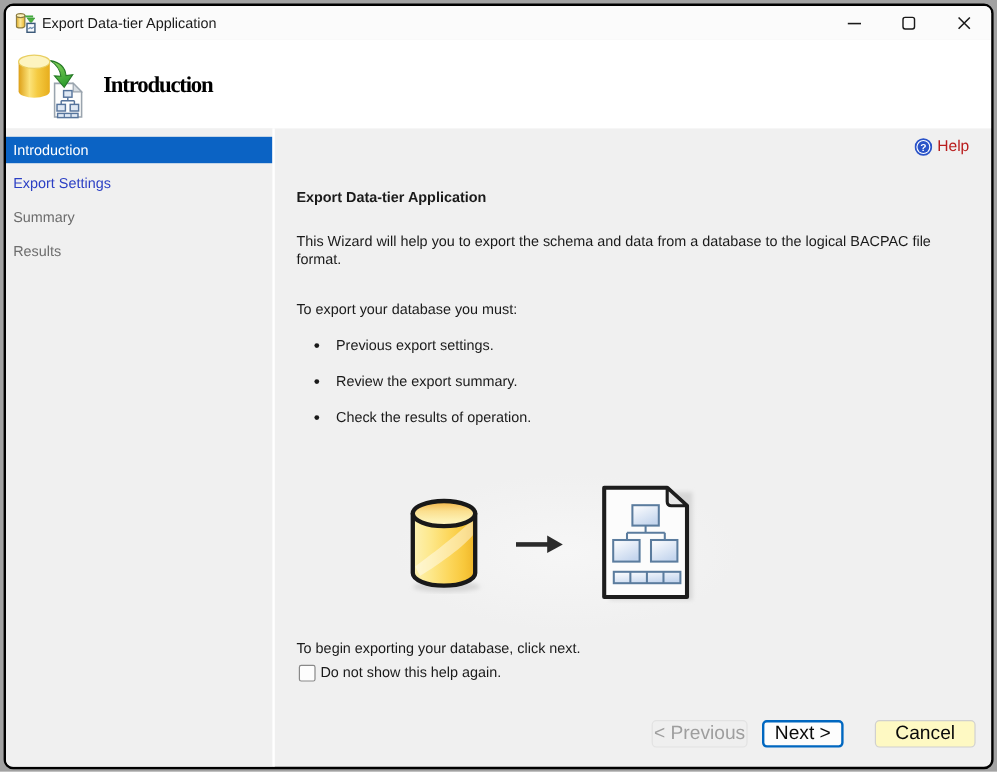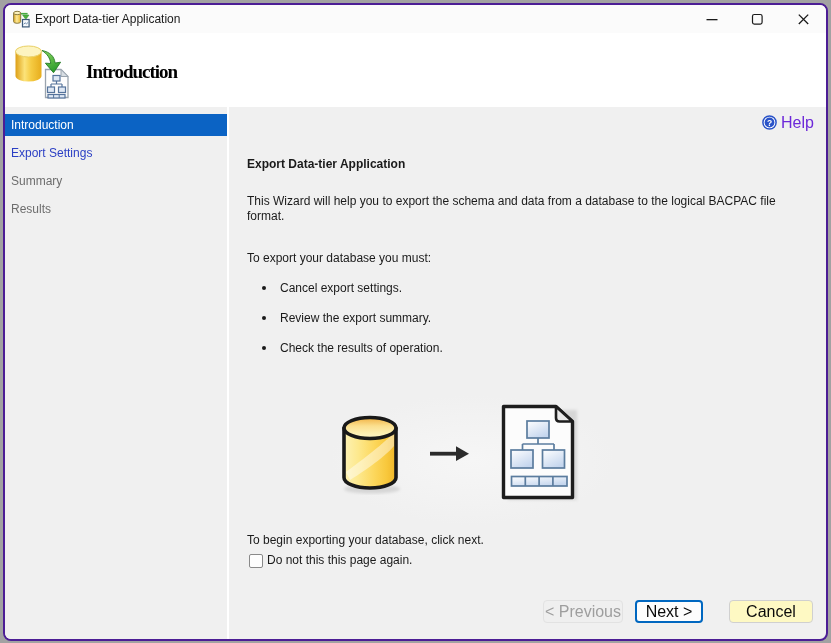--- a/index.html
+++ b/index.html
@@ -1,19 +1,19 @@
 <!DOCTYPE html>
 <html><head>
 <meta charset="utf-8">
 <style>
   html,body{margin:0;padding:0;}
   body{width:831px;height:643px;background:#a2a2a2;position:relative;overflow:hidden;
        font-family:"Liberation Sans",sans-serif;}
   .win{position:absolute;left:3px;top:3px;width:825px;height:638px;background:#f0f0f0;
-       border:2px solid #4c1d95;border-radius:8px;box-sizing:border-box;overflow:hidden;}
+       border:2px solid #000000;border-radius:8px;box-sizing:border-box;overflow:hidden;}
   .abs{position:absolute;}
   .titlebar{left:0;top:0;width:100%;height:28px;background:#fbfbfb;}
   .title-text{left:30px;top:0;height:28px;line-height:28px;font-size:12px;color:#1b1b1b;}
   .header{left:0;top:28px;width:100%;height:74px;background:#ffffff;}
   .h-title{left:81px;top:56px;font-family:"Liberation Serif",serif;font-weight:bold;
            font-size:19px;letter-spacing:-1px;color:#000;}
   .sidebar{left:0;top:102px;width:222px;height:532px;background:#f0f0f0;}
   .sep{left:222px;top:102px;width:2px;height:532px;background:#ffffff;}
   .nav{position:absolute;left:0;width:222px;height:22px;line-height:22px;font-size:12px;
        padding-left:6px;box-sizing:border-box;}
@@ -95,26 +95,26 @@
     <div class="nav dis" style="top:63px">Summary</div>
     <div class="nav dis" style="top:91px">Results</div>
   </div>
   <div class="abs sep"></div>
 
   <svg class="abs" style="left:757px;top:110px" width="15" height="15" viewBox="0 0 15 15">
     <circle cx="7.5" cy="7.5" r="6.6" fill="#ffffff" stroke="#2a53c8" stroke-width="1.5"></circle>
     <circle cx="7.5" cy="7.5" r="4.9" fill="#2a53c8"></circle>
     <text x="7.5" y="10.9" font-size="8.5" font-weight="bold" fill="#fff" text-anchor="middle" font-family="Liberation Sans">?</text>
   </svg>
-  <div class="abs txt" style="left:776px;top:109px;color:#6d28d9;font-size:16px;">Help</div>
+  <div class="abs txt" style="left:776px;top:109px;color:#b91c1c;font-size:13px;">Help</div>
 
   <div class="abs txt b" style="left:242px;top:152px;">Export Data-tier Application</div>
   <div class="abs txt" style="left:242px;top:189px;width:540px;line-height:15px;">This Wizard will help you to export the schema and data from a database to the logical BACPAC file format.</div>
   <div class="abs txt" style="left:242px;top:246px;">To export your database you must:</div>
-  <div class="abs txt" style="left:275px;top:276px;">Cancel export settings.</div>
+  <div class="abs txt" style="left:275px;top:276px;">Previous export settings.</div>
   <div class="abs txt" style="left:275px;top:306px;">Review the export summary.</div>
   <div class="abs txt" style="left:275px;top:336px;">Check the results of operation.</div>
   <div class="abs dot" style="left:257px;top:281px;"></div>
   <div class="abs dot" style="left:257px;top:311px;"></div>
   <div class="abs dot" style="left:257px;top:341px;"></div>
 
   <svg class="abs" style="left:325px;top:390px" width="285" height="130" viewBox="330 395 285 130">
     <defs>
       <linearGradient id="cyl" x1="0" y1="0" x2="1" y2="0">
         <stop offset="0" stop-color="#fdf2b4"></stop>
@@ -158,18 +158,18 @@
     <rect x="527" y="421" width="22" height="17" fill="url(#box)" stroke="#5b7c9e" stroke-width="1.7"></rect>
     <path d="M538 438 v6 M522.5 444 h31.5 M522.5 444 v6 M554 444 v6" stroke="#5b7c9e" stroke-width="1.7" fill="none"></path>
     <rect x="511" y="450" width="22" height="18" fill="url(#box)" stroke="#5b7c9e" stroke-width="1.7"></rect>
     <rect x="542.5" y="450" width="22" height="18" fill="url(#box)" stroke="#5b7c9e" stroke-width="1.7"></rect>
     <rect x="511.5" y="476.5" width="55.5" height="9.5" fill="url(#box)" stroke="#5b7c9e" stroke-width="1.7"></rect>
     <path d="M525.3 476.5 v9.5 M539.1 476.5 v9.5 M552.9 476.5 v9.5" stroke="#5b7c9e" stroke-width="1.7"></path>
   </svg>
 
   <div class="abs txt" style="left:242px;top:528px;text-align:right;">To begin exporting your database, click next.</div>
   <div class="abs" style="left:244px;top:549px;width:12px;height:12px;background:#fdfdfd;border:1px solid #898989;border-radius:2px;"></div>
-  <div class="abs txt" style="left:262px;top:548px;">Do not this this page again.</div>
+  <div class="abs txt" style="left:262px;top:548px;">Do not show this help again.</div>
 
   <div class="btn" style="left:538px;top:595px;width:80px;background:#efefef;border:1px solid #e2e2e2;color:#9e9e9e;">&lt; Previous</div>
   <div class="btn" style="left:630px;top:595px;width:68px;background:#fdfdfd;border:2px solid #0067c0;color:#0a0a0a;line-height:19px;">Next &gt;</div>
   <div class="btn" style="left:724px;top:595px;width:84px;background:#fef9c3;border:1px solid #d0d0d0;color:#0a0a0a;">Cancel</div>
 </div>
 
 </body></html>

